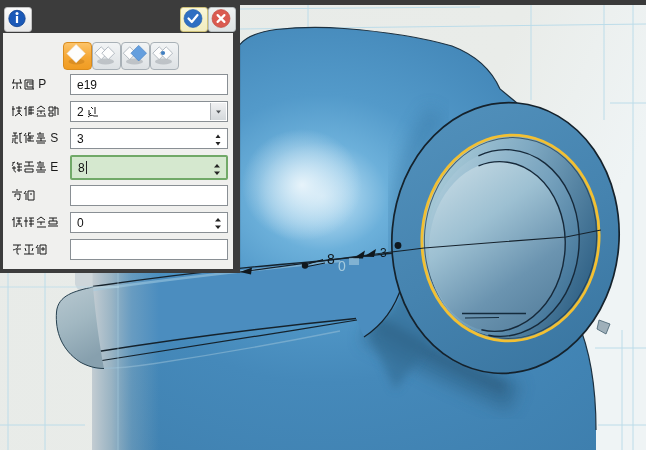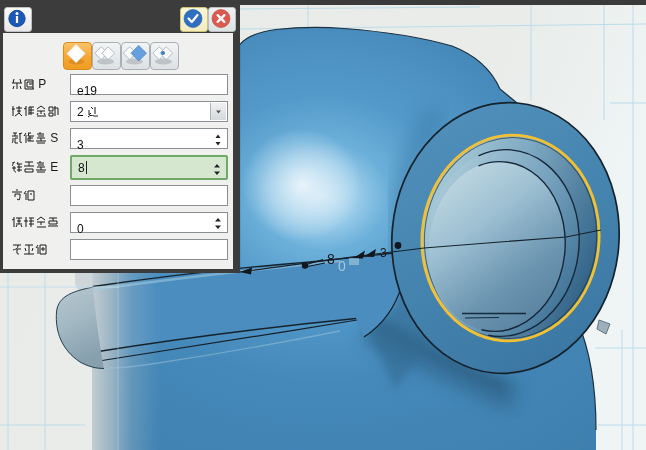--- a/index.html
+++ b/index.html
@@ -3,21 +3,21 @@
 <meta charset="utf-8">
 <style>
 html,body{margin:0;padding:0;}
 #stage{position:relative;width:646px;height:450px;overflow:hidden;background:#e8ebe9;font-family:"Liberation Sans",sans-serif;}
 #scene{position:absolute;left:0;top:0;}
 #panel{position:absolute;left:0;top:0;width:240px;height:273px;background:#3c3c3c;box-sizing:border-box;}
 #pbody{position:absolute;left:3px;top:33px;width:230px;height:236px;background:#f0f0ee;}
 .tbtn{position:absolute;border-radius:3px;}
 .row{position:absolute;left:0;width:231px;height:21px;}
 .lbl{position:absolute;left:8px;top:3px;height:14px;color:#1a1a1a;font-size:12px;white-space:nowrap;}
-.fld{position:absolute;left:67px;top:0;width:158px;height:21px;background:#fff;border:1px solid #898f94;box-sizing:border-box;font-size:12px;color:#111;padding:9px 0 0 6px;}
+.fld{position:absolute;left:67px;top:0;width:158px;height:21px;background:#fff;border:1px solid #898f94;box-sizing:border-box;font-size:12px;color:#111;padding:3px 0 0 6px;}
 .spin{position:absolute;right:5px;width:8px;height:21px;top:0;}
 .glyph{display:inline-block;vertical-align:-2px;}
 </style>
 </head>
 <body>
 <div id="stage">
 <svg id="scene" width="646" height="450" viewBox="0 0 646 450">
 <defs>
 <radialGradient id="gSphere" cx="0.45" cy="0.40" r="0.80">
   <stop offset="0" stop-color="#cfe8f6"></stop>

